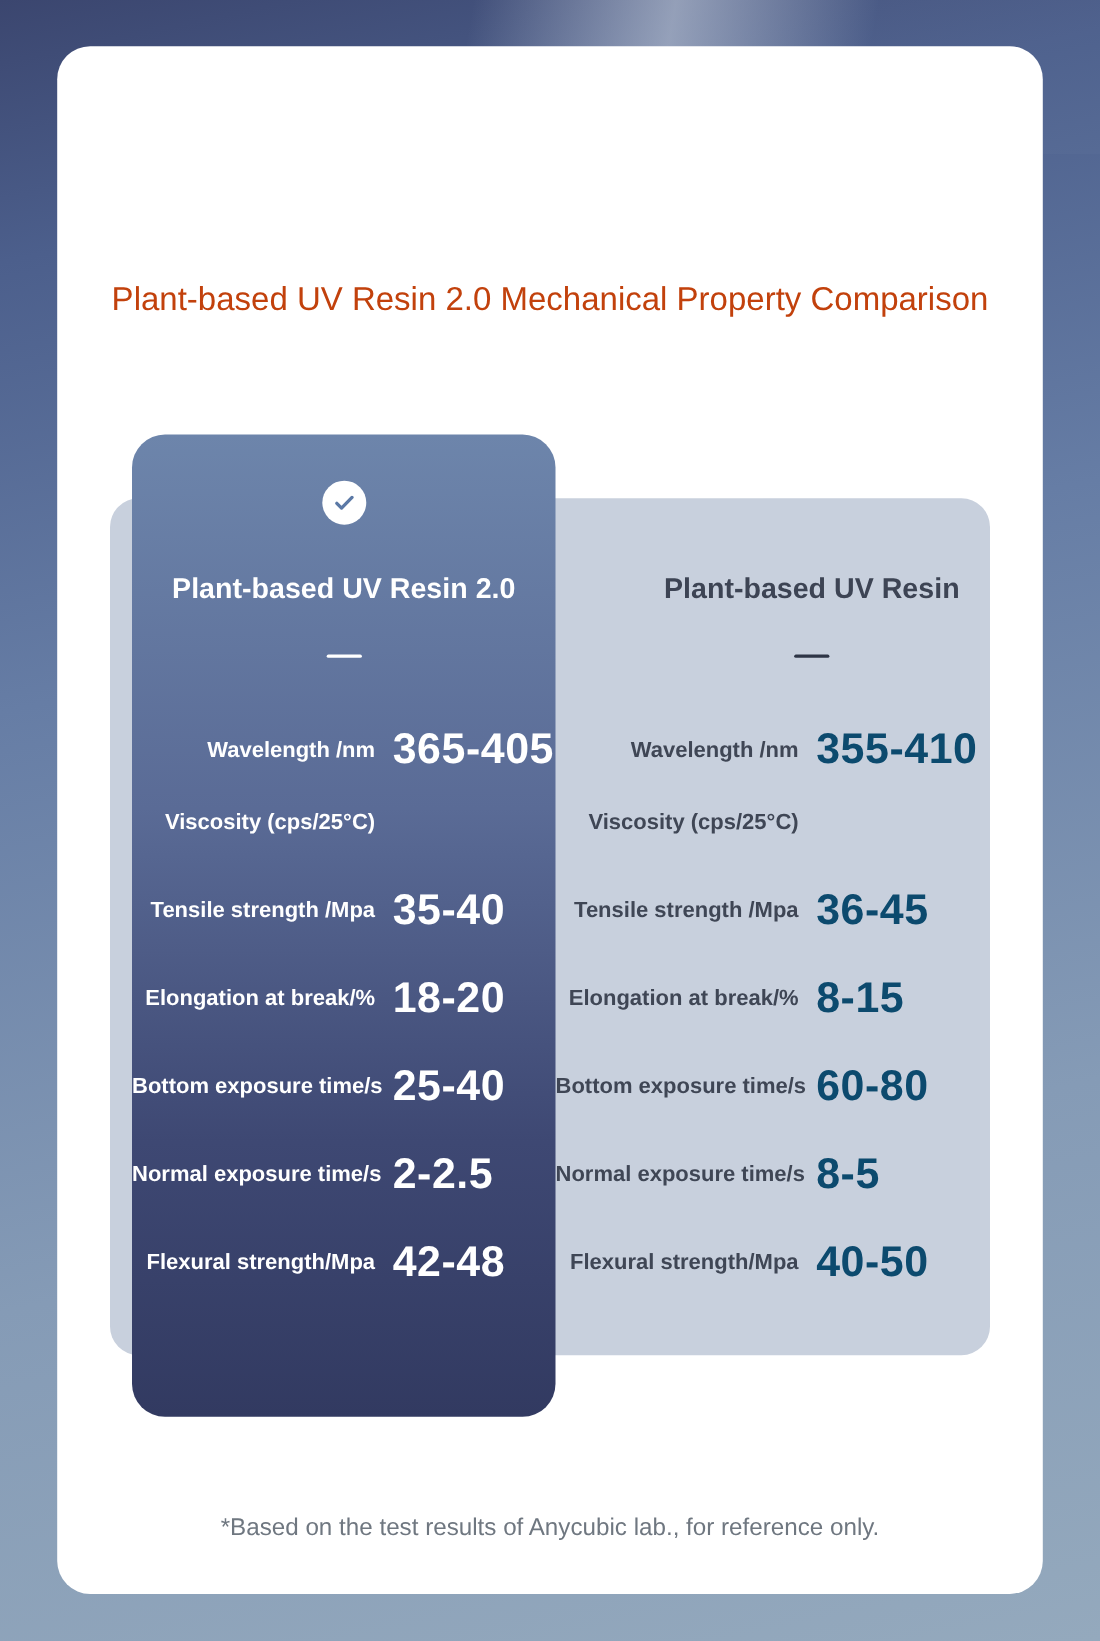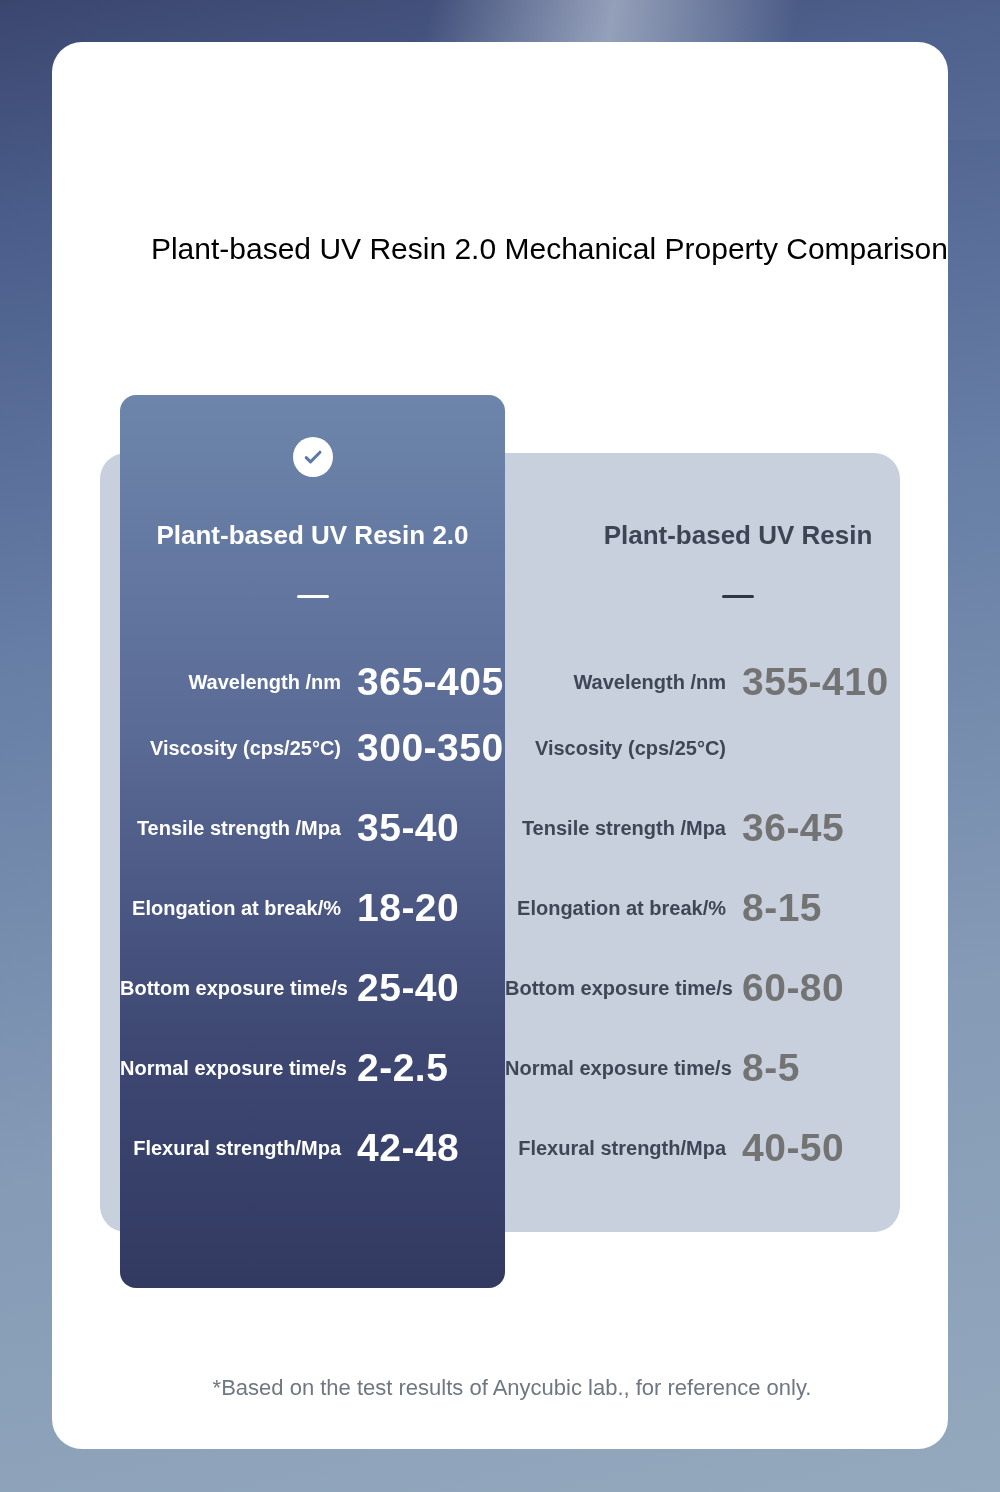--- a/index.html
+++ b/index.html
@@ -9,51 +9,51 @@
   }
   .bg{position:absolute;inset:0;
     background:linear-gradient(168deg,#3b466f 0%,#4c5f8c 14%,#667da5 38%,#859bb6 70%,#94a9bd 100%);}
   .bg-streak{position:absolute;left:0;top:0;width:100%;height:140px;
     background:linear-gradient(100deg,rgba(255,255,255,0) 42%,rgba(213,221,231,0.55) 60%,rgba(255,255,255,0.02) 78%);}
   .sheet{position:absolute;left:52px;top:42px;width:896px;height:1407px;
     background:#ffffff;border-radius:30px;}
   .title{position:absolute;top:95px;left:0;width:100%;margin:0;text-align:center;
     font-size:58px;line-height:62px;font-weight:700;color:#0e0e0e;
     letter-spacing:0.5px;word-spacing:16px;}
-  .subtitle{position:absolute;top:189px;left:0;width:100%;margin:0;text-align:right;
-    font-size:30px;line-height:36px;font-weight:400;color:#000000;}
+  .subtitle{position:absolute;top:213px;left:0;width:100%;margin:0;text-align:center;
+    font-size:30px;line-height:36px;font-weight:400;color:#c2410c;}
   .gray-panel{position:absolute;left:48px;top:411px;width:800px;height:779px;
     background:#c8d0dd;border-radius:26px;}
   .col{position:absolute;top:353px;height:893px;}
-  .blue-card{left:68px;width:385px;border-radius:16px;
+  .blue-card{left:68px;width:385px;border-radius:30px;
     background:linear-gradient(180deg,#6d85ab 0%,#5a6b96 38%,#3e4873 72%,#323a61 100%);}
   .right-col{left:453px;width:466px;}
   .badge{position:absolute;top:42px;left:50%;transform:translateX(-50%);
     width:40px;height:40px;background:#ffffff;border-radius:50%;
     display:flex;align-items:center;justify-content:center;}
   .col-head{position:absolute;top:122px;left:0;width:100%;text-align:center;
     font-size:26px;line-height:36px;font-weight:700;}
   .blue-card .col-head{color:#ffffff;}
   .right-col .col-head{color:#3d4454;}
   .divider{position:absolute;top:200px;left:50%;transform:translateX(-50%);
     width:32px;height:3px;border-radius:2px;}
   .blue-card .divider{background:#ffffff;}
   .right-col .divider{background:#2e3546;}
   .row{position:absolute;left:0;width:100%;height:60px;
     display:flex;align-items:center;}
   .row .lbl{flex:none;width:221px;text-align:right;
     font-size:20px;font-weight:700;white-space:nowrap;}
   .row .val{margin-left:16px;font-size:39px;font-weight:600;letter-spacing:0.5px;white-space:nowrap;}
   .blue-card .lbl,.blue-card .val{color:#ffffff;}
   .right-col .lbl{color:#3f4655;}
-  .right-col .val{color:#737373;}
+  .right-col .val{color:#0c4a6e;}
   .r0{top:257px}.r1{top:323px}.r2{top:403px}.r3{top:483px}
   .r4{top:563px}.r5{top:643px}.r6{top:723px}
   .footnote{position:absolute;top:1332px;left:0;width:100%;margin:0;text-align:center;
-    font-size:22px;line-height:28px;color:#6f7780;font-weight:400;padding-left:12px;}
+    font-size:22px;line-height:28px;color:#6f7780;font-weight:400;}
 </style>
 </head>
 <body>
 
 <div class="bg">
   <div class="bg-streak"></div>
 
   <div class="sheet">
 
     <p class="subtitle">Plant-based UV Resin 2.0 Mechanical Property Comparison</p>
@@ -68,21 +68,20 @@
       </span>
       <div class="col-head">Plant-based UV Resin 2.0</div>
       <div class="divider"></div>
 
       <div class="row r0">
         <span class="lbl">Wavelength /nm</span>
         <span class="val">365-405</span>
       </div>
       <div class="row r1">
         <span class="lbl">Viscosity (cps/25°C)</span>
-        <span class="val">300-350</span>
       </div>
       <div class="row r2">
         <span class="lbl">Tensile strength /Mpa</span>
         <span class="val">35-40</span>
       </div>
       <div class="row r3">
         <span class="lbl">Elongation at break/%</span>
         <span class="val">18-20</span>
       </div>
       <div class="row r4">

